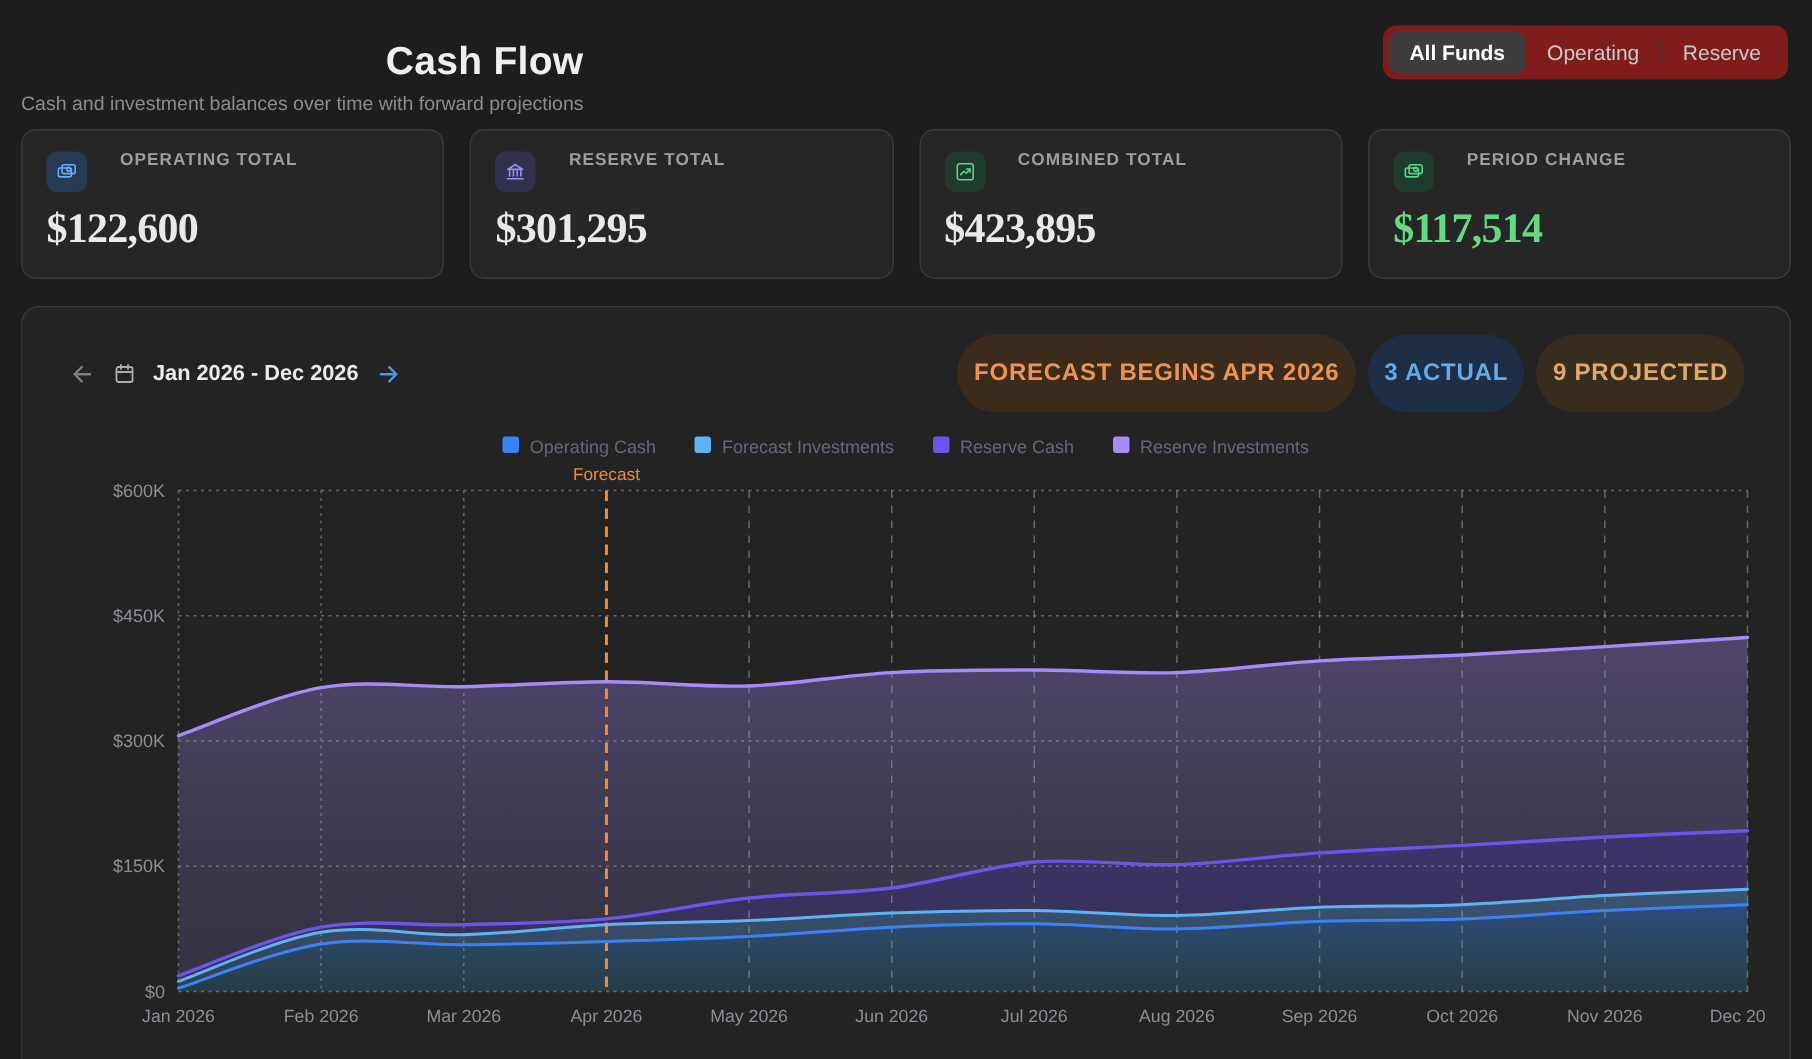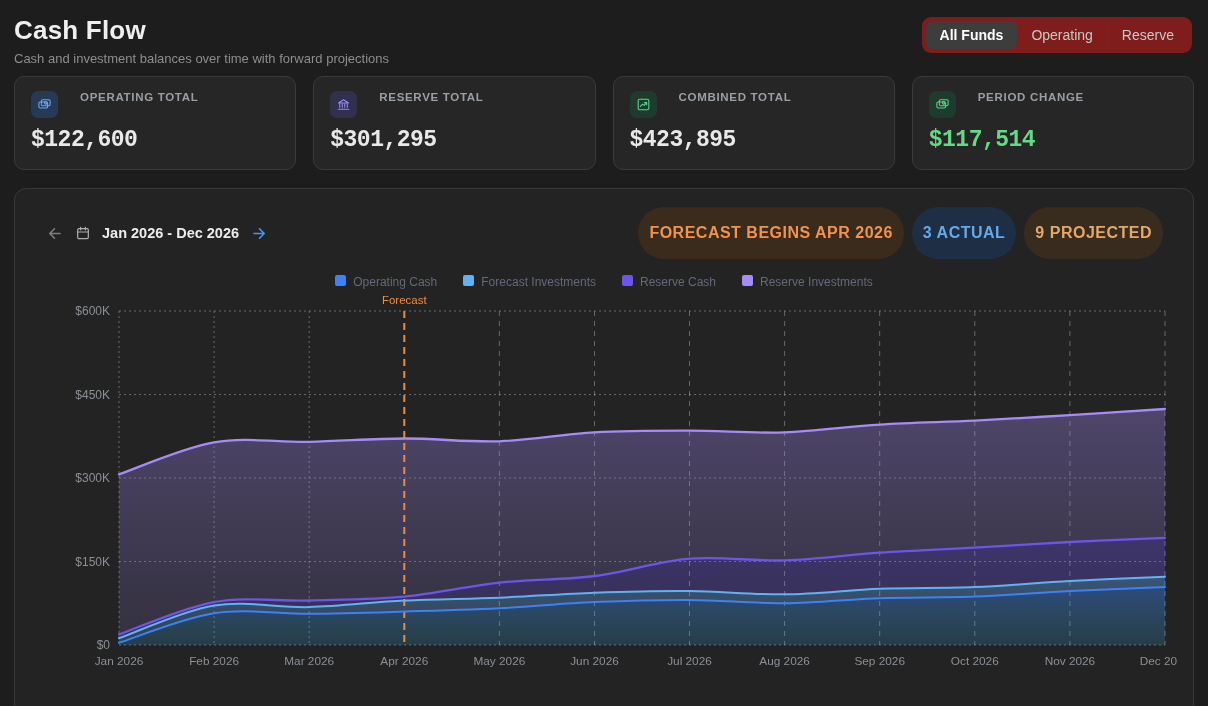--- a/index.html
+++ b/index.html
@@ -4,33 +4,33 @@
 <style>
   * { box-sizing: border-box; }
   html,body { margin:0; padding:0; }
   body {
     width:1208px; height:706px; overflow:hidden;
     background:#1d1d1d; color:#e5e5e5;
     font-family:"Liberation Sans", sans-serif;
   }
   
   .top { display:flex; justify-content:space-between; align-items:flex-start; padding:13px 16px 10px 14px; }
-  .top h1 { margin:2px 0 5px 0; font-size:26px; font-weight:700; color:#efefef; letter-spacing:0.2px; }
+  .top h1 { margin:12px 0 5px 0; font-size:26px; font-weight:700; color:#efefef; letter-spacing:0.2px;text-align:right; }
   .subtitle { font-size:13px; color:#8d8d8d; }
   .tab-group { display:flex; align-items:center; background:#7f1d1d; border-radius:9px; padding:4px; margin-top:4px; }
   .tab { padding:6px 14px; font-size:14px; color:#c9c9c9; border-radius:7px; cursor:pointer; white-space:nowrap; }
   .tab.active { background:#3d3d3d; color:#ffffff; font-weight:600; }
   .tab-sep { width:1px; height:18px; background:#3d3d3d; }
   
   .stats { display:grid; grid-template-columns:repeat(4,1fr); gap:17px; padding:0 14px; }
   .card { background:#262626; border:1px solid #3a3a3a; border-radius:10px; padding:14px 16px 16px; }
   .card-top { display:flex; align-items:flex-start; gap:22px; margin-bottom:9px; }
   .chip { width:27px; height:27px; border-radius:7px; display:flex; align-items:center; justify-content:center; flex:0 0 auto; }
   .card-label { font-size:11.5px; font-weight:700; letter-spacing:0.7px; color:#9a9fa6; }
-  .card-value { font-family:Liberation Mono, monospace; font-size:23px; font-weight:700; letter-spacing:-0.5px; color:#e9e9e9; }
+  .card-value { font-family:Liberation Serif, serif; font-size:28px; font-weight:700; letter-spacing:-0.5px; color:#e9e9e9; }
   
   .chart-card { margin:18px 14px 0; background:#232323; border:1px solid #383838; border-radius:12px; padding:12px 16px 8px; height:624px; }
   .chart-head { display:flex; justify-content:space-between; align-items:center; padding:6px 14px 0 14px; }
   .nav { display:flex; align-items:center; gap:11px; }
   .nav-btn { display:flex; align-items:center; cursor:pointer; }
   .date-range { font-size:14.5px; font-weight:700; color:#ececec; }
   .badges { display:flex; gap:8px; align-items:center; }
   .badge { font-size:16px; font-weight:700; letter-spacing:0.5px; padding:17px 11px; border-radius:999px; white-space:nowrap; }
   .legend { display:flex; justify-content:center; gap:26px; margin-top:16px; font-size:12px; color:#62697a; }
   .legend-item { display:flex; align-items:flex-start; cursor:pointer; }

